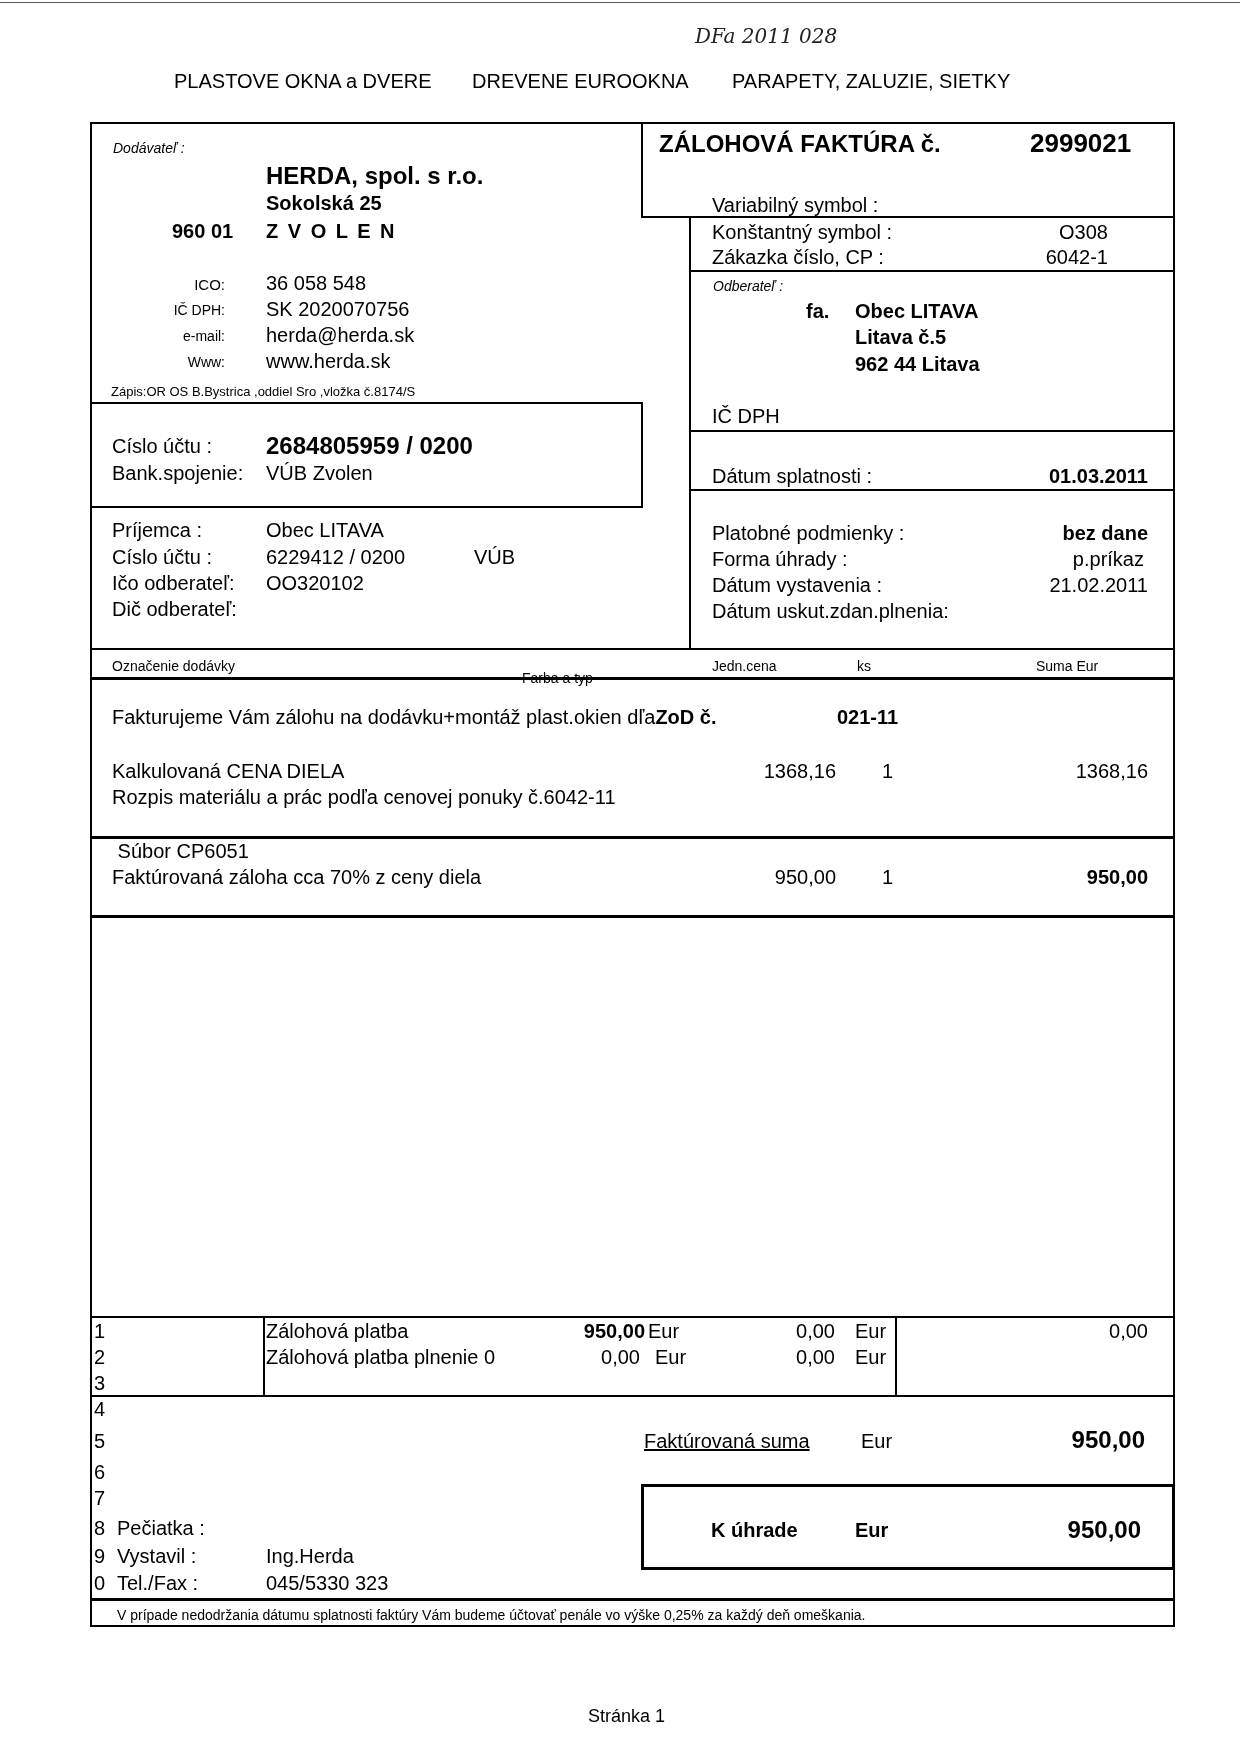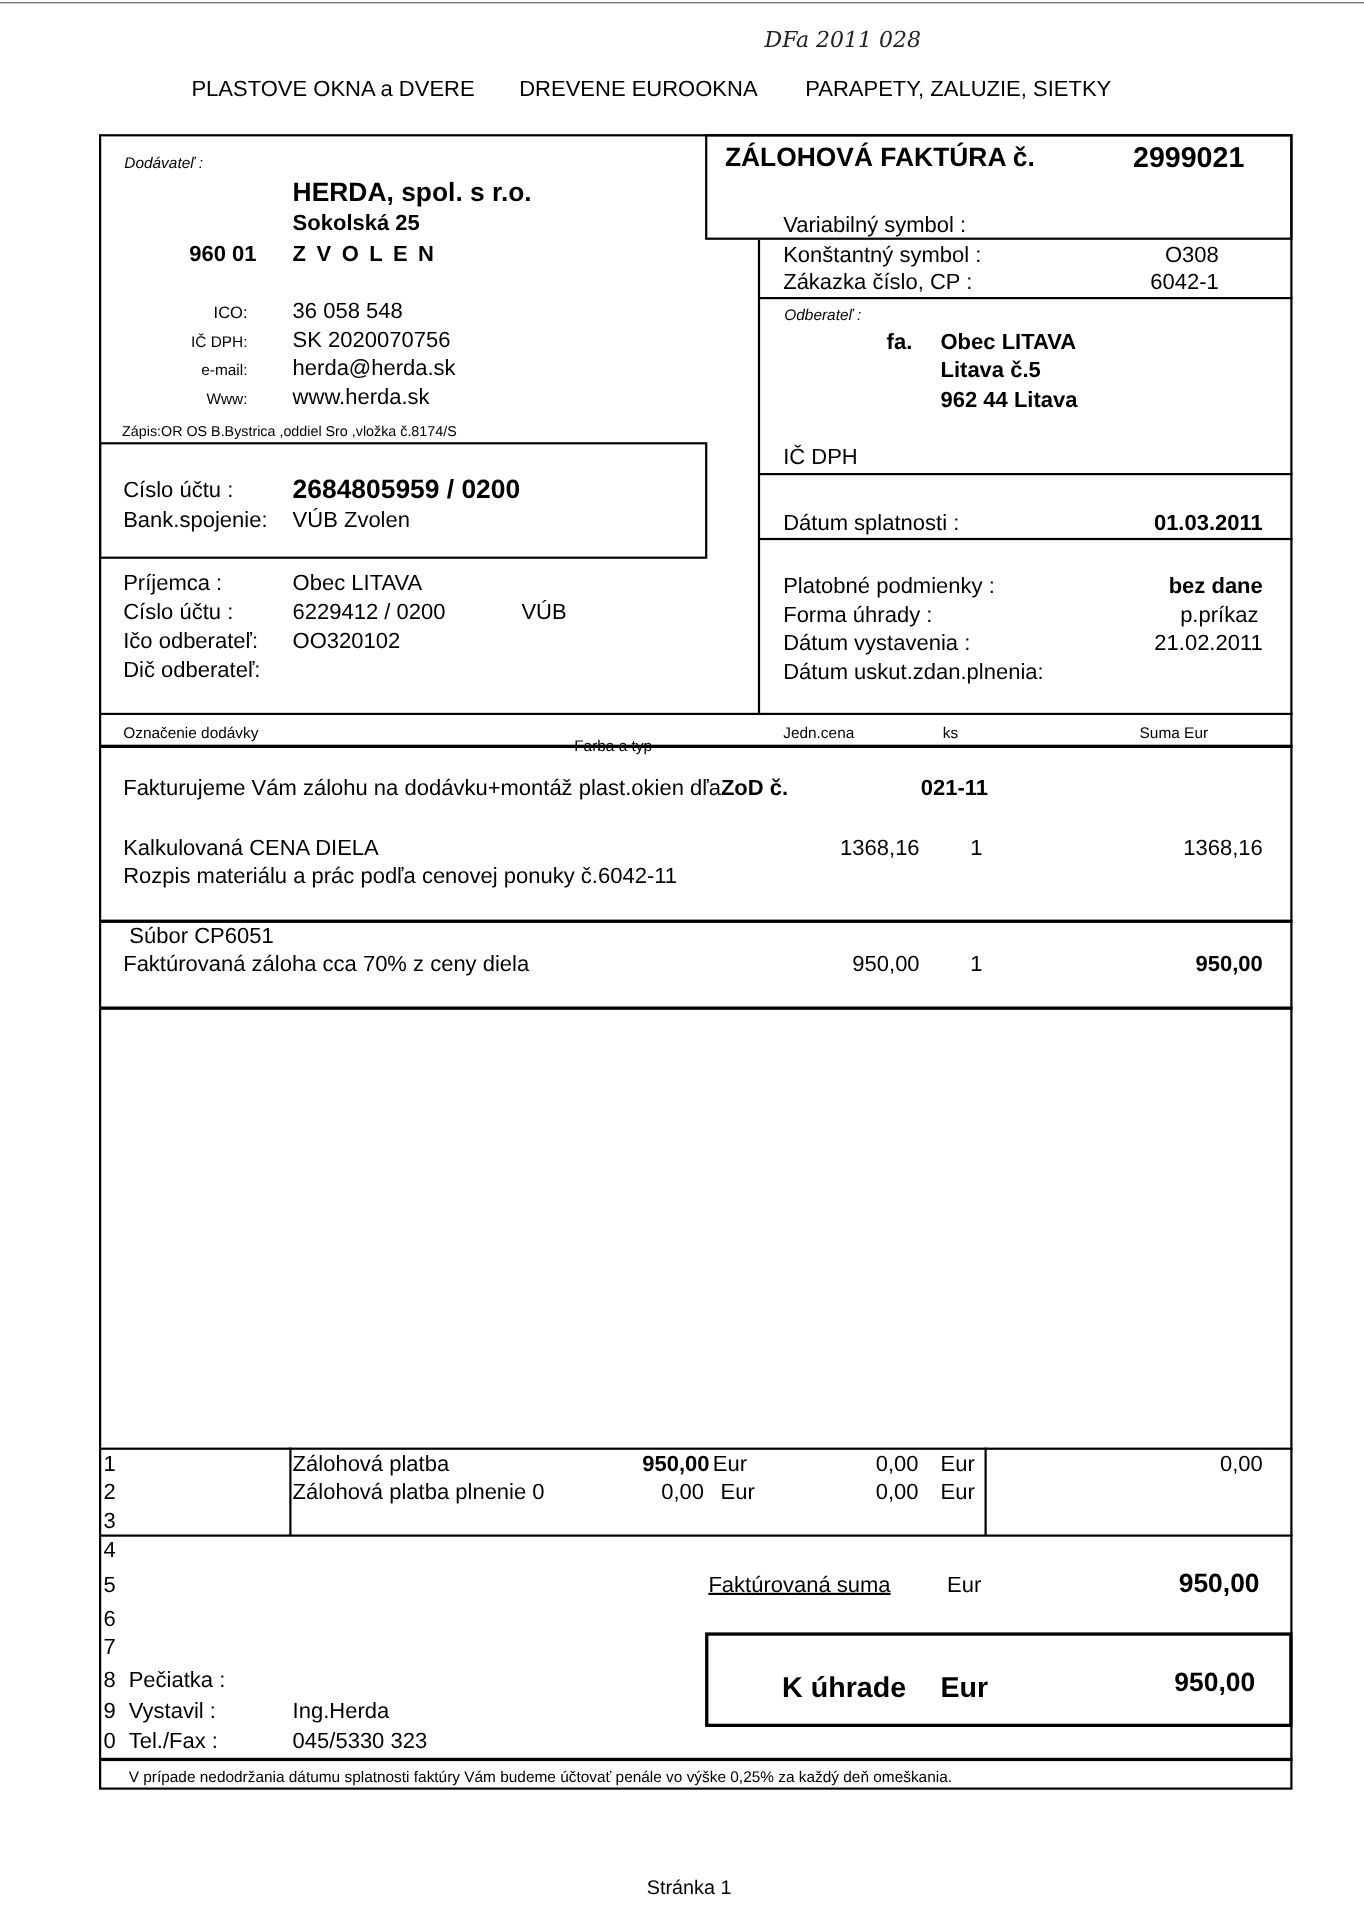--- a/index.html
+++ b/index.html
@@ -5,21 +5,21 @@
   html, body { margin:0; padding:0; background:#fff; }
   body { width:1240px; height:1753px; position:relative; overflow:hidden;
          font-family:"Liberation Sans", sans-serif; color:#000; }
   .abs { position:absolute; white-space:nowrap; }
   .b { font-weight:bold; }
   .i { font-style:italic; }
   .line { position:absolute; background:#000; }
   .box { position:absolute; border:2px solid #000; box-sizing:border-box; }
   .r { text-align:right; }
   .f20 { font-size:20px; }
-  .f21 { font-size:26px; }
+  .f21 { font-size:20px; }
   .f13 { font-size:13px; }
   .f14 { font-size:14px; }
   .f15 { font-size:15px; }
   .f18 { font-size:18px; }
   .f24 { font-size:24px; }
   .f26 { font-size:26px; }
 </style>
 </head>
 <body>
 

